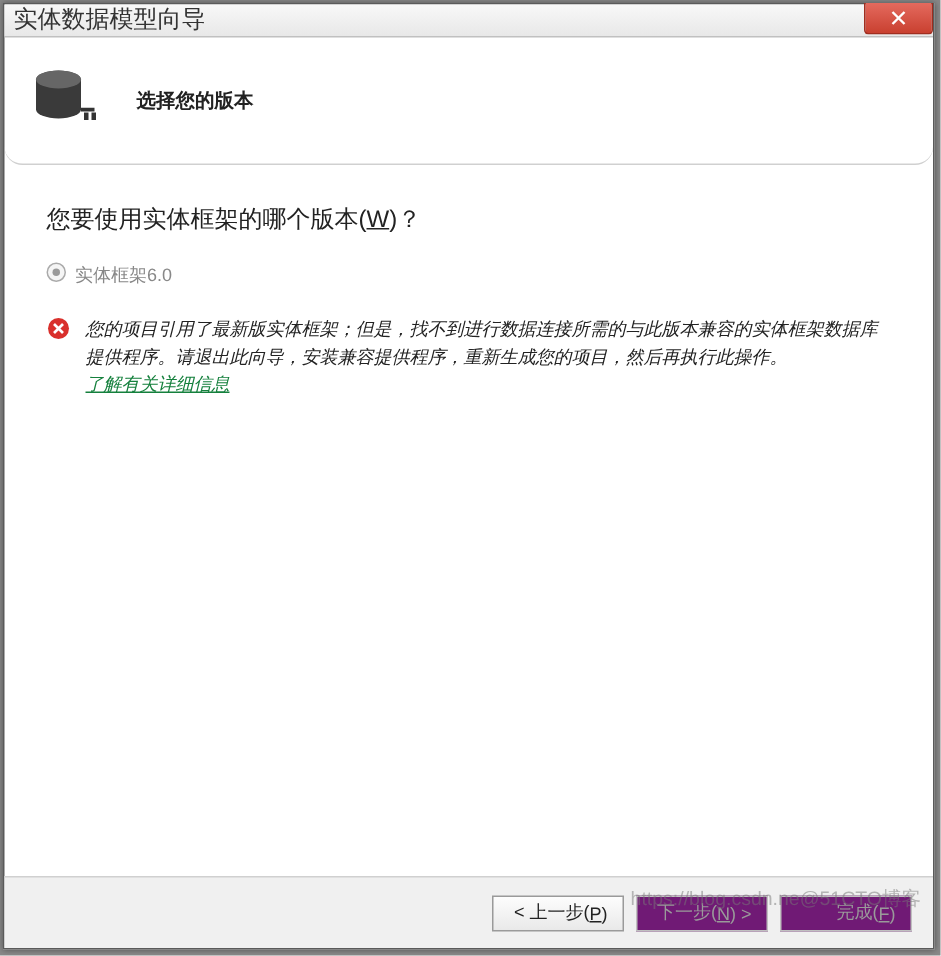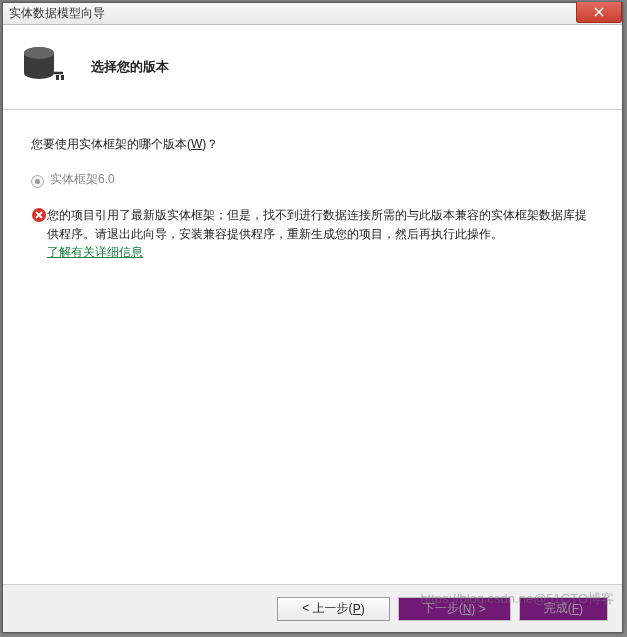--- a/index.html
+++ b/index.html
@@ -22,21 +22,21 @@
     }
     .titlebar {
       height: 22px;
       background: linear-gradient(to bottom, #f8f8f8, #e8e8e8);
       border-bottom: 1px solid #c0c0c0;
       display: flex;
       align-items: center;
       padding-left: 6px;
       position: relative;
     }
-    .titlebar-title { font-size: 12px; color: #333; text-align: right; }
+    .titlebar-title { font-size: 16px; color: #333; text-align: right; }
     .close-btn {
       position: absolute;
       right: 0; top: -1px;
       width: 46px; height: 21px;
       background: linear-gradient(to bottom, #e46a5e, #c94030);
       border: 1px solid #a02e20;
       border-top: none;
       border-radius: 0 0 3px 3px;
       color: #fff;
       display: flex;
@@ -45,33 +45,34 @@
       cursor: pointer;
     }
     .close-btn svg { width: 10px; height: 10px; }
 
     .header-area {
       padding: 18px 28px 18px 18px;
       border-bottom: 1px solid #d0d0d0;
       display: flex;
       align-items: center;
       gap: 22px;
+      border-radius: 12px;
     }
     .db-icon { width: 48px; height: 48px; flex-shrink: 0; }
     .header-title { font-size: 13px; font-weight: bold; color: #222; }
 
     .content {
       padding: 26px 28px 10px 28px;
     }
-    .question { font-size: 12px; color: #222; margin-bottom: 18px; }
+    .question { font-size: 16px; color: #222; margin-bottom: 18px; }
     .question .accel { text-decoration: underline; }
 
     .radio-row {
       display: flex;
-      align-items: flex-end;
+      align-items: flex-start;
       gap: 6px;
       color: #888;
       margin-bottom: 18px;
     }
     .radio-outer {
       width: 13px; height: 13px;
       border: 1px solid #aaa;
       border-radius: 50%;
       display: flex;
       align-items: center;
@@ -79,21 +80,23 @@
       background: #f5f5f5;
     }
     .radio-inner {
       width: 5px; height: 5px;
       background: #9a9a9a;
       border-radius: 50%;
     }
 
     .error-block {
       display: flex;
+      gap: 10px;
       margin-top: 8px;
+      font-style: italic;
     }
     .error-icon { width: 16px; height: 16px; flex-shrink: 0; margin-top: 1px; }
     .error-text { color: #222; line-height: 1.55; }
     .link { color: #15803d; text-decoration: underline; cursor: pointer; }
 
     .footer {
       position: absolute;
       bottom: 0; left: 0; right: 0;
       height: 48px;
       border-top: 1px solid #d0d0d0;
@@ -108,21 +111,21 @@
       min-width: 88px;
       height: 24px;
       background: linear-gradient(to bottom, #fdfdfd, #e9e9e9);
       border: 1px solid #9a9a9a;
       font-size: 12px;
       color: #222;
       display: flex;
       align-items: center;
       justify-content: flex-end;
       cursor: pointer;
-      padding: 0 24px;
+      padding: 0 10px;
     }
     .btn.disabled {
       color: #9a9a9a;
       background: #701a75;
       border-color: #c0c0c0;
       cursor: default;
     }
     .btn .accel { text-decoration: underline; }
 
     .watermark {

